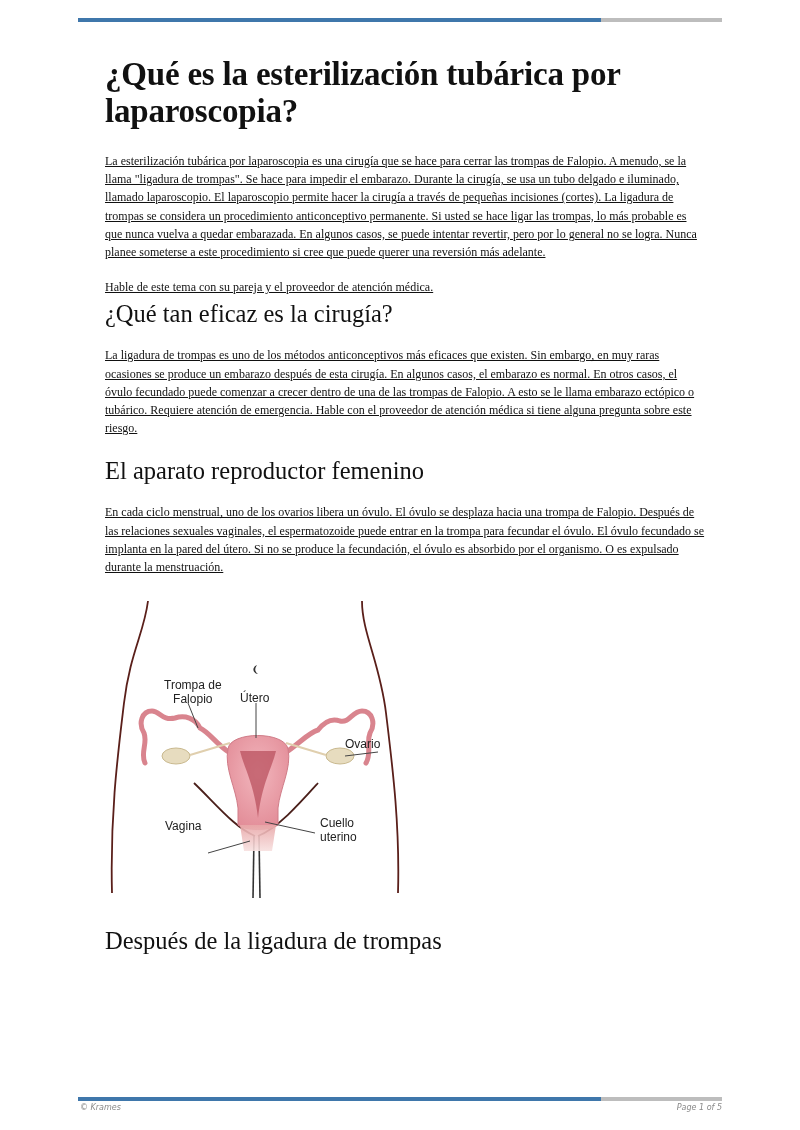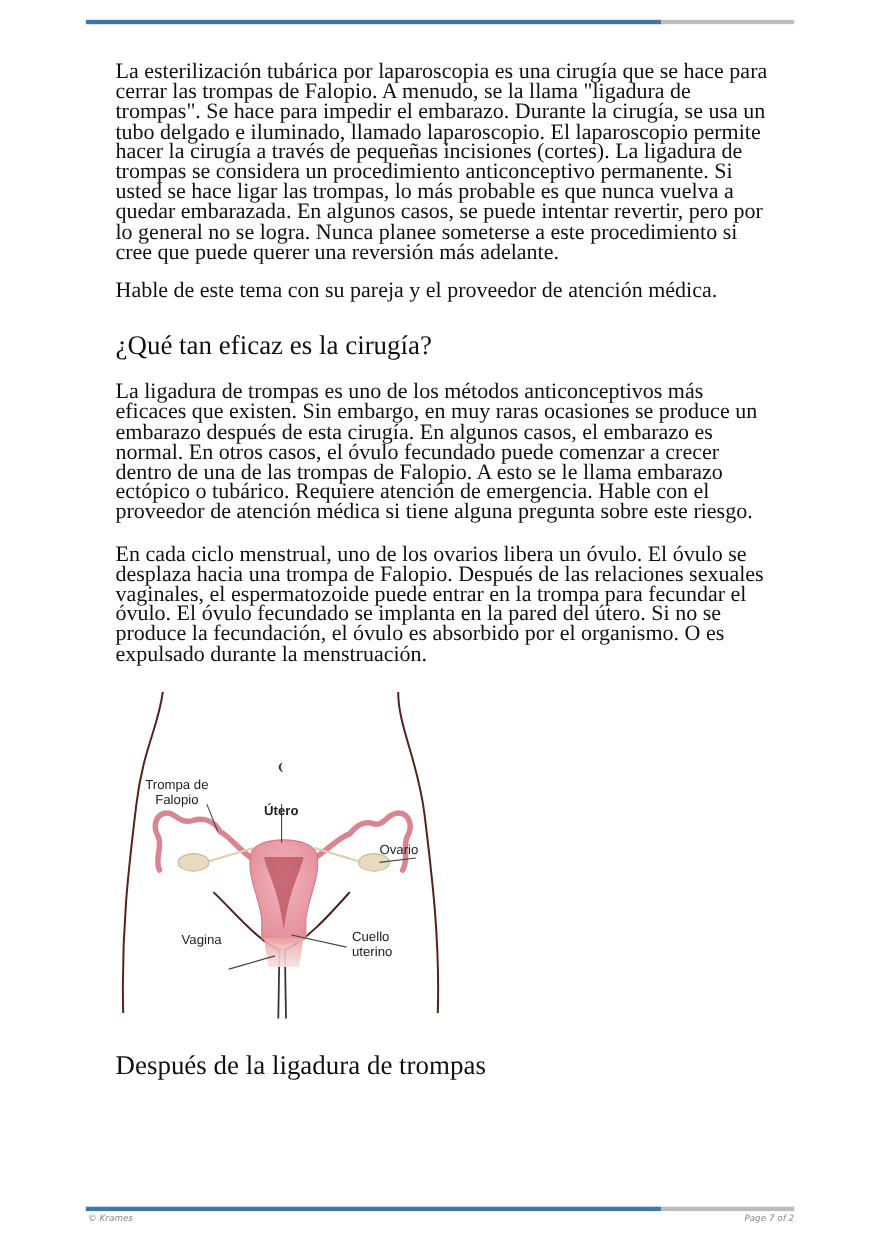--- a/index.html
+++ b/index.html
@@ -6,45 +6,47 @@
     body { width: 800px; height: 1130px; position: relative; overflow: hidden;
            font-family: "Liberation Serif", "DejaVu Serif", serif; color: #111; }
     .bar { position: absolute; left: 78px; width: 644px; height: 4px; display: flex; }
     .bar .blue { background: #3f77ab; width: 523px; height: 100%; }
     .bar .gray { background: #bdbdbd; flex: 1; height: 100%; }
     #top-bar { top: 18px; }
     #bottom-bar { top: 1097px; }
     .content { position: absolute; left: 105px; top: 56px; width: 600px; }
     h1 { font-size: 33px; line-height: 37px; font-weight: bold; margin: 0 0 22px 0; letter-spacing: -0.2px; }
     h2 { font-size: 24.5px; line-height: 28px; font-weight: normal; margin: 0 0 18px 0; }
-    p { font-size: 20px; line-height: 18.2px; margin: 0 0 17px 0; }
+    p { font-size: 12px; line-height: 18.2px; margin: 0 0 17px 0; text-decoration: underline; }
     .figure { position: relative; width: 320px; height: 310px; margin: 14px 0 24px -5px; }
     .figure svg { position: absolute; left: 0; top: 0; }
     .fig-label { position: absolute; font-family: "Liberation Sans", "DejaVu Sans", sans-serif;
                  font-size: 12px; line-height: 14px; color: #222; }
     .footer-text { position: absolute; top: 1103px; font-family: "DejaVu Sans", sans-serif;
                    font-size: 8px; font-style: italic; color: #888; text-align: center; }
     #footer-left { left: 80px; }
     #footer-right { right: 78px; }
   </style>
 </head>
 <body>
 
 <div id="top-bar" class="bar">
   <div class="blue"></div>
   <div class="gray"></div>
 </div>
 
 <div class="content">
+  <h1>¿Qué es la esterilización tubárica por laparoscopia?</h1>
   <p>La esterilización tubárica por laparoscopia es una cirugía que se hace para cerrar las trompas de Falopio. A menudo, se la llama "ligadura de trompas". Se hace para impedir el embarazo. Durante la cirugía, se usa un tubo delgado e iluminado, llamado laparoscopio. El laparoscopio permite hacer la cirugía a través de pequeñas incisiones (cortes). La ligadura de trompas se considera un procedimiento anticonceptivo permanente. Si usted se hace ligar las trompas, lo más probable es que nunca vuelva a quedar embarazada. En algunos casos, se puede intentar revertir, pero por lo general no se logra. Nunca planee someterse a este procedimiento si cree que puede querer una reversión más adelante.</p>
-  <p style="margin-bottom:28px">Hable de este tema con su pareja y el proveedor de atención médica.</p>
+  <p style="margin-bottom:4px">Hable de este tema con su pareja y el proveedor de atención médica.</p>
 
   <h2>¿Qué tan eficaz es la cirugía?</h2>
   <p style="margin-bottom:20px">La ligadura de trompas es uno de los métodos anticonceptivos más eficaces que existen. Sin embargo, en muy raras ocasiones se produce un embarazo después de esta cirugía. En algunos casos, el embarazo es normal. En otros casos, el óvulo fecundado puede comenzar a crecer dentro de una de las trompas de Falopio. A esto se le llama embarazo ectópico o tubárico. Requiere atención de emergencia. Hable con el proveedor de atención médica si tiene alguna pregunta sobre este riesgo.</p>
 
+  <h2>El aparato reproductor femenino</h2>
   <p>En cada ciclo menstrual, uno de los ovarios libera un óvulo. El óvulo se desplaza hacia una trompa de Falopio. Después de las relaciones sexuales vaginales, el espermatozoide puede entrar en la trompa para fecundar el óvulo. El óvulo fecundado se implanta en la pared del útero. Si no se produce la fecundación, el óvulo es absorbido por el organismo. O es expulsado durante la menstruación.</p>
 
   <div class="figure">
     <svg width="320" height="310" viewBox="0 0 320 310">
       <defs>
         <radialGradient id="uterusGrad" cx="50%" cy="40%" r="60%">
           <stop offset="0%" stop-color="#f2b6bd"></stop>
           <stop offset="100%" stop-color="#e38e99"></stop>
         </radialGradient>
         <linearGradient id="vagGrad" x1="0" y1="0" x2="0" y2="1">
@@ -75,34 +77,34 @@
       <path d="M140 158 L 176 158 C 172 175, 162 190, 158 225 C 154 190, 144 175, 140 158 Z" fill="#b9525f" opacity="0.75"></path>
 
       <path d="M140 232 L 176 232 L 172 258 L 144 258 Z" fill="url(#vagGrad)" opacity="0.9"></path>
 
       <line x1="88" y1="110" x2="98" y2="135" stroke="#444" stroke-width="1"></line>
       <line x1="156" y1="110" x2="156" y2="145" stroke="#444" stroke-width="1"></line>
       <line x1="245" y1="163" x2="278" y2="159" stroke="#444" stroke-width="1"></line>
       <line x1="165" y1="229" x2="215" y2="240" stroke="#444" stroke-width="1"></line>
       <line x1="108" y1="260" x2="150" y2="248" stroke="#444" stroke-width="1"></line>
     </svg>
-    <div class="fig-label" style="left:32px; top:85px; text-align:center;">
+    <div class="fig-label" style="left:64px; top:85px; text-align:center;">
       <div>Trompa de</div>
       <div>Falopio</div>
     </div>
-    <div class="fig-label" style="left:140px; top:109px;font-weight:bold;">Útero</div>
+    <div class="fig-label" style="left:140px; top:98px;">Útero</div>
     <div class="fig-label" style="left:245px; top:144px;">Ovario</div>
     <div class="fig-label" style="left:220px; top:223px;">
       <div>Cuello</div>
       <div>uterino</div>
     </div>
     <div class="fig-label" style="left:65px; top:226px;">Vagina</div>
   </div>
 
   <h2>Después de la ligadura de trompas</h2>
 </div>
 
 <div id="bottom-bar" class="bar">
   <div class="blue"></div>
   <div class="gray"></div>
 </div>
 <div id="footer-left" class="footer-text">© Krames</div>
-<div id="footer-right" class="footer-text">Page 7 of 2</div>
+<div id="footer-right" class="footer-text">Page 1 of 5</div>
 
 </body></html>

